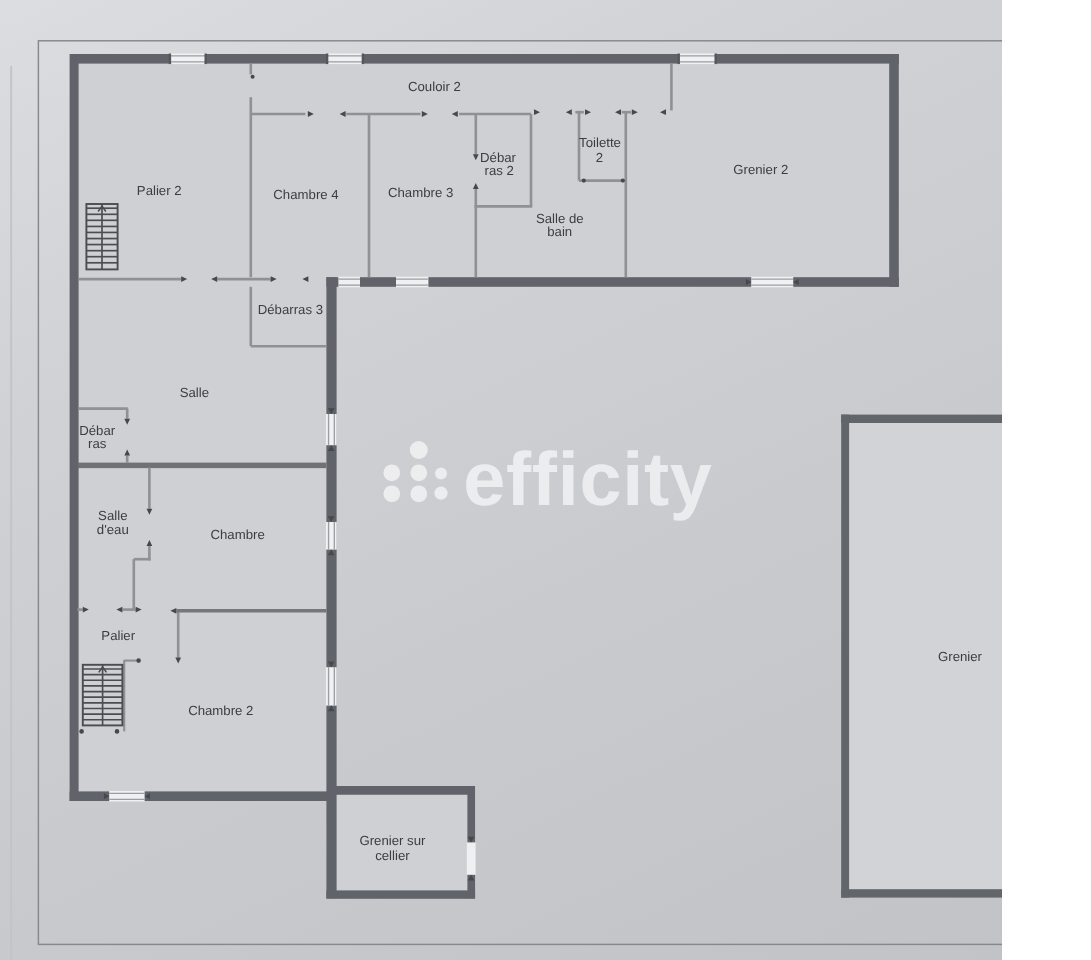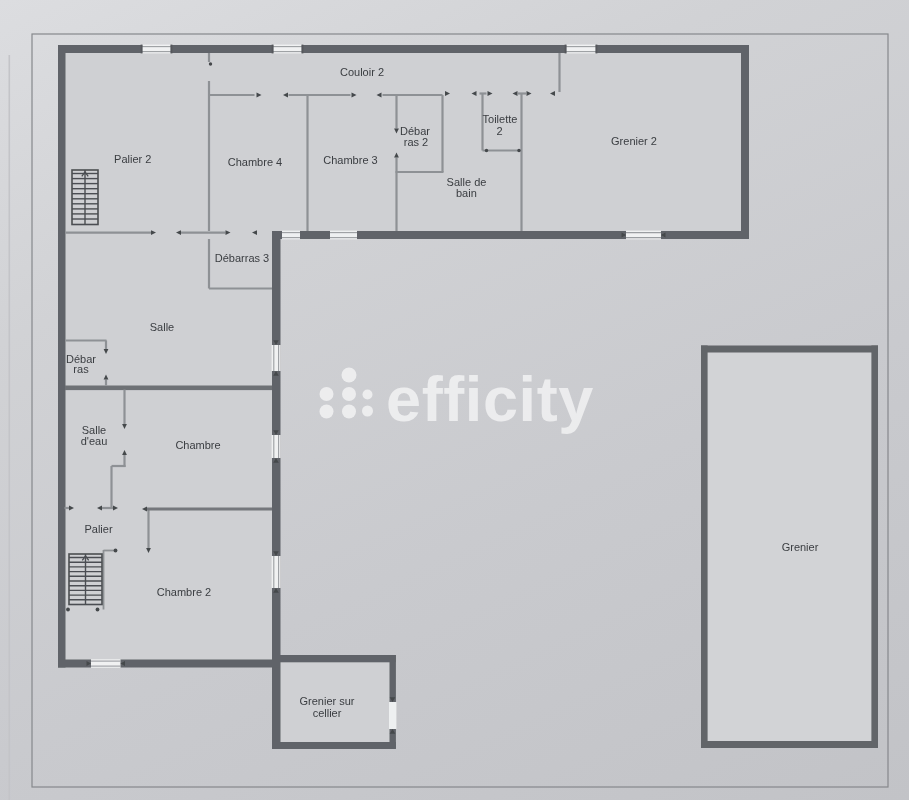--- a/index.html
+++ b/index.html
@@ -1,16 +1,16 @@
 <!DOCTYPE html>
 <html><head>
 <meta charset="utf-8">
 <style>
 html,body{margin:0;padding:0;}
-#page{position:relative;width:909px;height:800px;overflow:hidden;
+#page{position:relative;width:835px;height:800px;overflow:hidden;
 background:linear-gradient(155deg,#dcdde0 0%,#d1d2d5 28%,#c9cace 62%,#c2c3c7 100%);
 font-family:"Liberation Sans",sans-serif;}
 svg{position:absolute;left:0;top:0;}
 .lbl{font-family:"Liberation Sans",sans-serif;font-size:11px;fill:#3a3d41;text-anchor:middle;}
 .wm{font-family:"Liberation Sans",sans-serif;font-weight:bold;fill:rgba(255,255,255,0.63);}
 </style>
 </head>
 <body>
 <div id="page">
 <svg width="909" height="800" viewBox="0 0 909 800">

